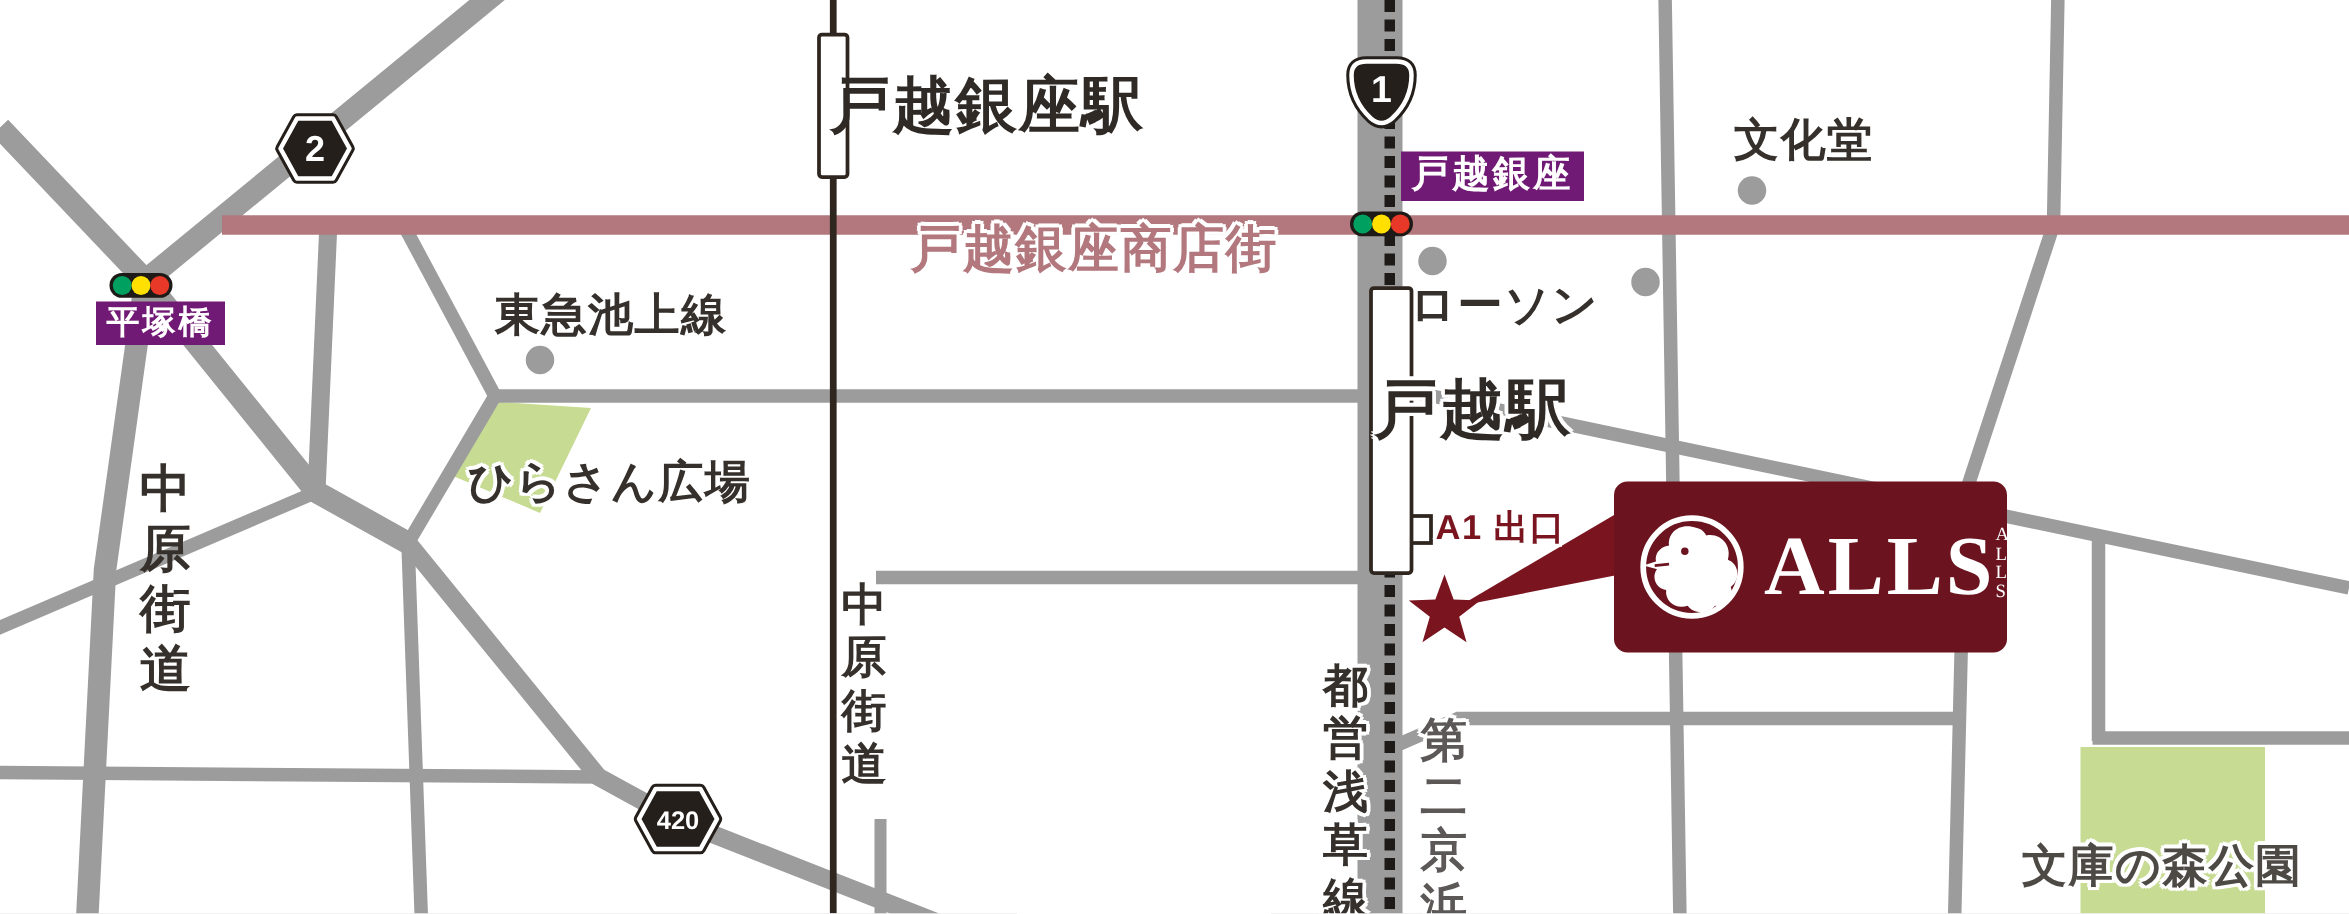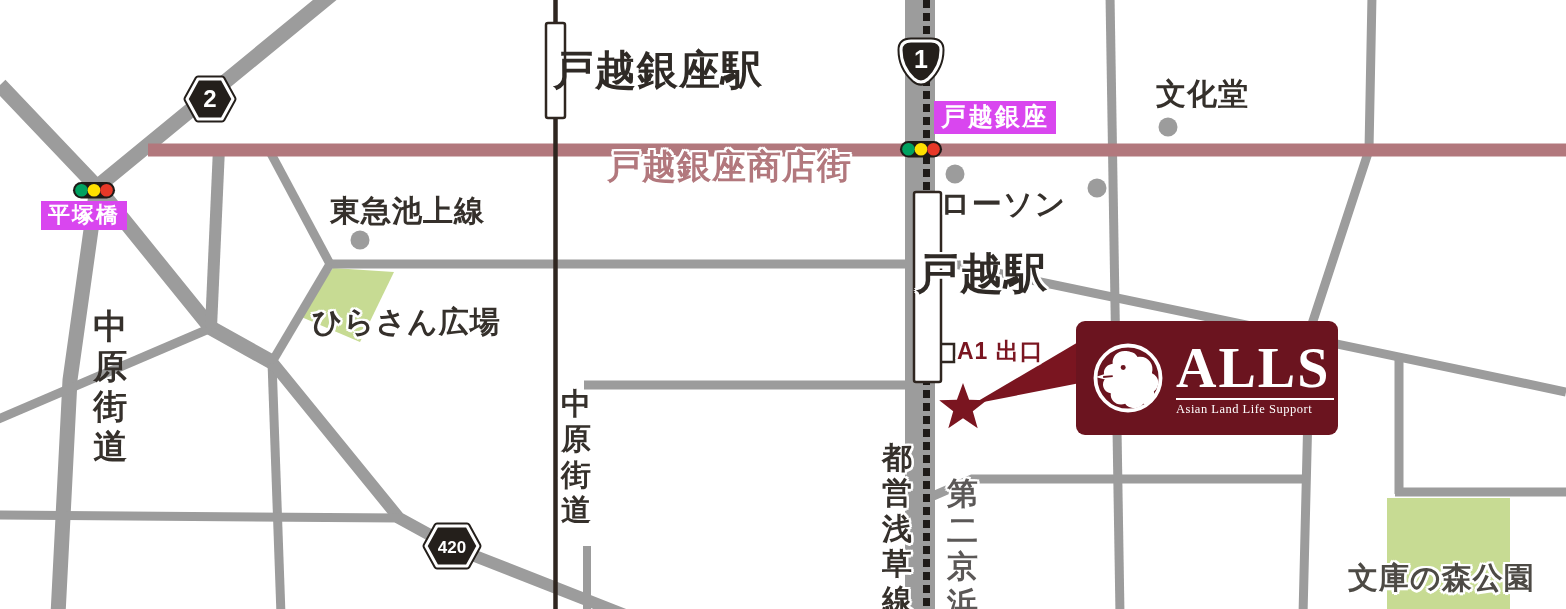--- a/index.html
+++ b/index.html
@@ -14,29 +14,29 @@
   }
   .outline{
     text-shadow:-2px -2px 0 #fff,2px -2px 0 #fff,-2px 2px 0 #fff,2px 2px 0 #fff,
                 0 -2.5px 0 #fff,0 2.5px 0 #fff,-2.5px 0 0 #fff,2.5px 0 0 #fff;
   }
   .vlabel{
     width:1.1em;word-break:break-all;white-space:normal;
     line-height:1.18;text-align:center;
   }
   .blackbox{
-    background:#d946ef;color:#ffffff;padding:2px 7px 3px 7px;
+    background:#701a75;color:#ffffff;padding:2px 7px 3px 7px;
     font-weight:700;letter-spacing:2px;line-height:1.1;text-align:right;
   }
   #alls-box{
     position:absolute;left:1076px;top:321px;width:262px;height:114px;
     background:#6b141f;border-radius:9px;z-index:5;
     display:flex;align-items:center;
   }
-  #alls-right{display:flex;flex-direction:column;margin-left:4px;width:160px;}
+  #alls-right{display:flex;flex-direction:row;margin-left:4px;width:160px;}
   #alls-title{
     font-family:"Liberation Serif",serif;color:#ffffff;font-size:56px;
     font-weight:700;line-height:1;letter-spacing:2px;
   }
   #alls-rule{height:2px;background:#ffffff;margin:2px 0 3px 0;width:158px;}
   #alls-subtitle{
     font-family:"Liberation Serif",serif;color:#ffffff;font-size:12.5px;
     letter-spacing:0.5px;text-align:left;line-height:1;
   }
 </style>
@@ -121,21 +121,21 @@
     </g>
 
     <polygon points="973,404 1080,341 1080,383" fill="#7a1520"></polygon>
     <path d="M963,383 L969.1,399.7 L986.8,400.3 L972.8,411.2 L977.7,428.2 L963,418.3 L948.3,428.2 L953.2,411.2 L939.2,400.3 L956.9,399.7 Z" fill="#7a1520"></path>
   </svg>
 
   <div class="lbl" style="left:553px;top:50px;font-size:41px;font-weight:800;color:#2f2a26;">戸越銀座駅</div>
 
   <div class="lbl outline" style="left:607px;top:149px;font-size:34px;font-weight:800;color:#b2787d;">戸越銀座商店街</div>
 
-  <div class="lbl blackbox" style="left:41px;top:201px;font-size:22px;">平塚橋</div>
+  <div class="lbl blackbox" style="left:64px;top:201px;font-size:22px;">平塚橋</div>
 
   <div class="lbl vlabel" style="left:92px;top:306px;font-size:34px;font-weight:800;">中原街道</div>
 
   <div class="lbl" style="left:330px;top:196px;font-size:30px;">東急池上線</div>
 
   <div class="lbl outline" style="left:312px;top:307px;font-size:30px;">ひらさん広場</div>
 
   <div class="lbl vlabel outline" style="left:560px;top:386px;font-size:30px;font-weight:700;">中原街道</div>
 
   <div class="lbl outline" style="left:916px;top:252px;font-size:43px;font-weight:800;color:#2f2a26;">戸越駅</div>

